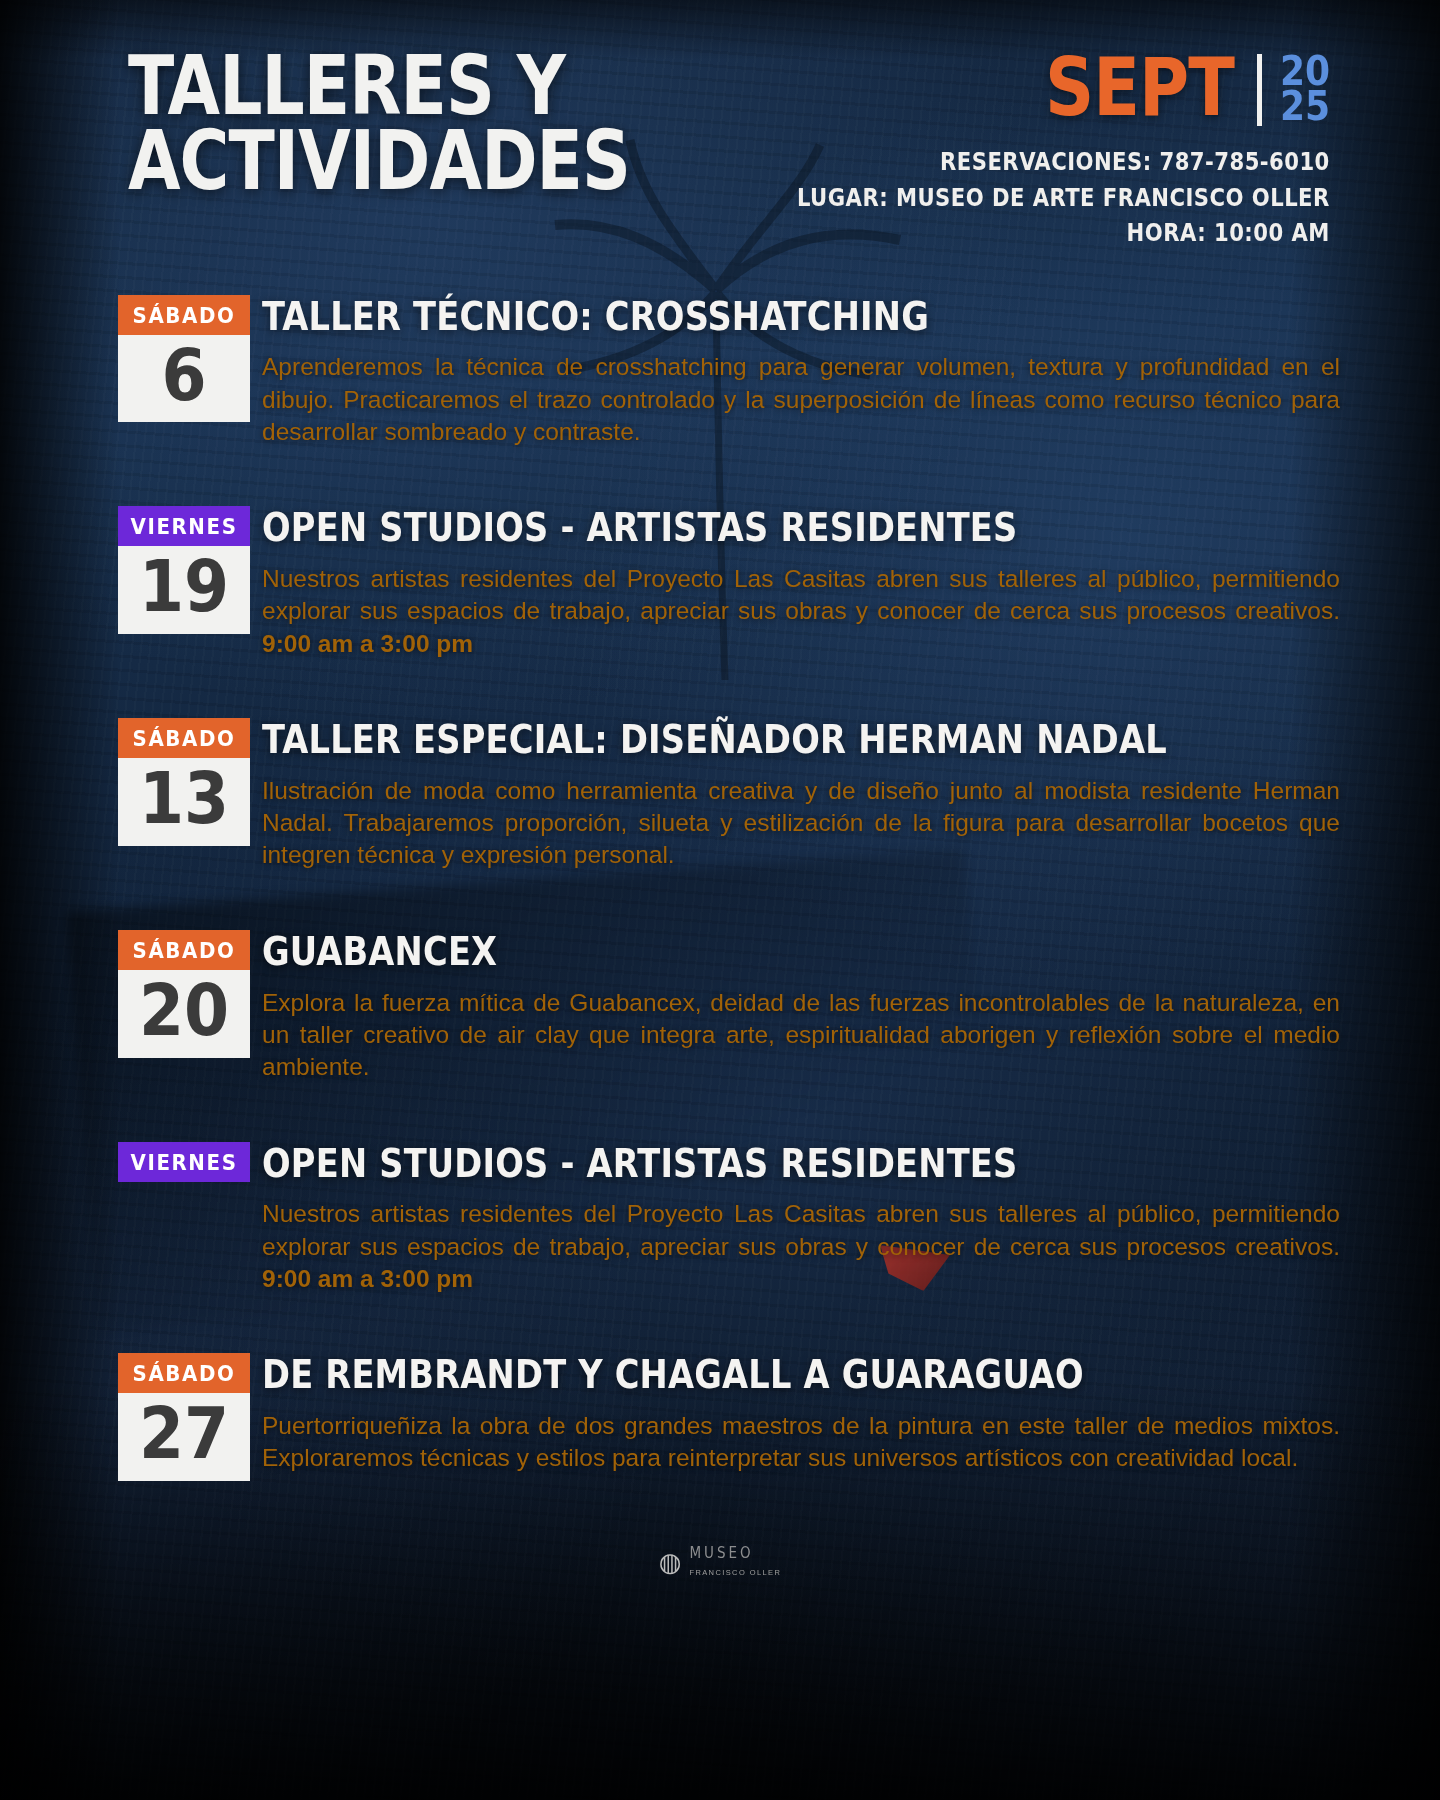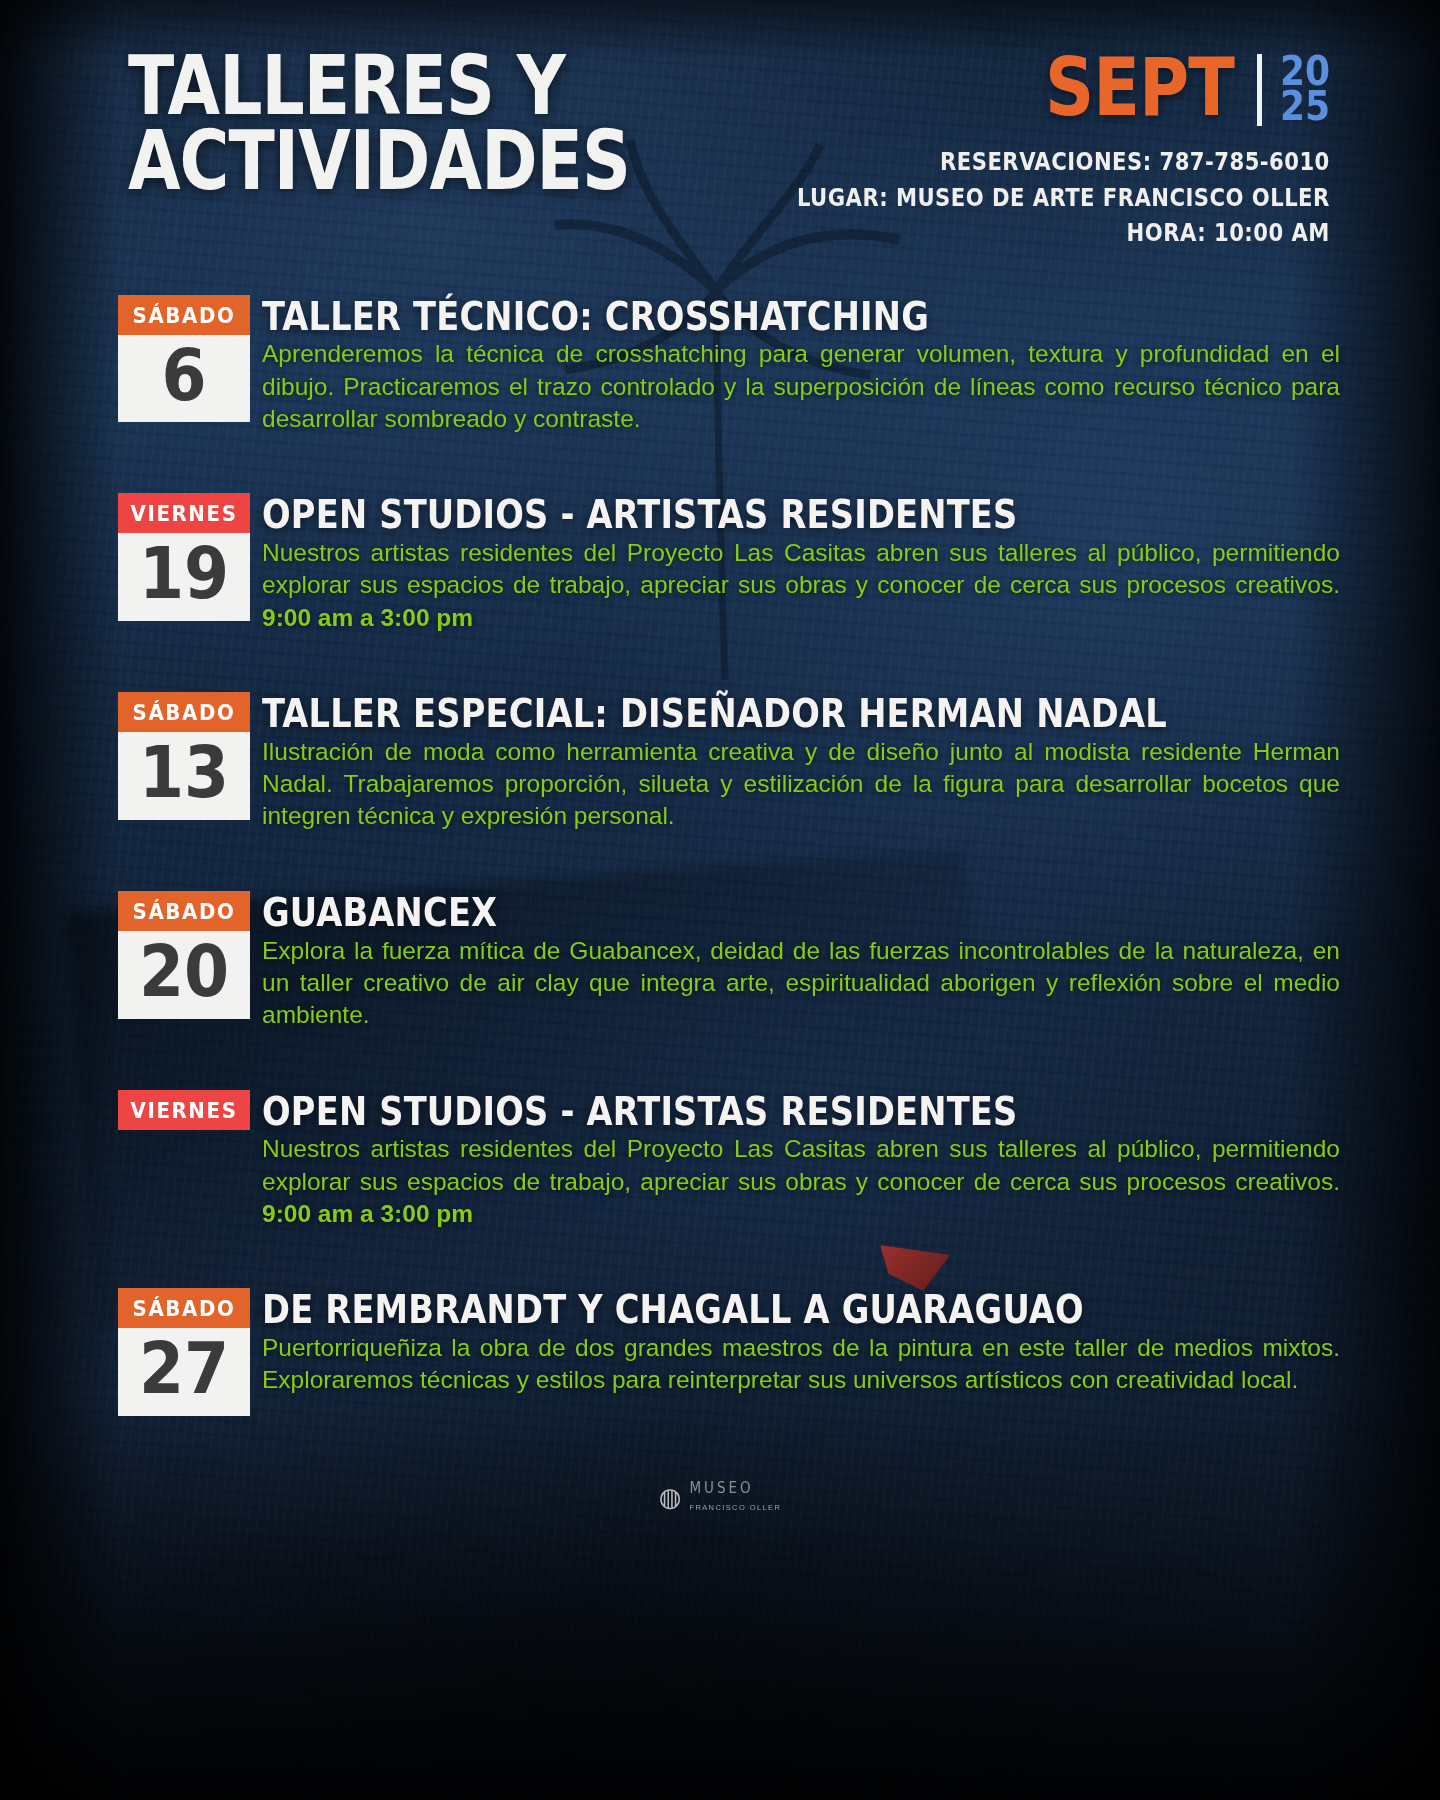--- a/index.html
+++ b/index.html
@@ -109,38 +109,38 @@
   .events { margin-top:44px; padding:0 100px 0 118px; }
   .event { display:flex; gap:12px; margin-bottom:58px; }
   .datebox { width:132px; flex:0 0 132px; }
   .dow {
     text-align:center;
     font-family:"DejaVu Sans Condensed","Liberation Sans Narrow","Liberation Sans",sans-serif;
     font-weight:bold; font-size:22px; letter-spacing:1.6px;
     color:#fff; padding:8px 0 7px; text-transform:uppercase;
   }
   .dow.sat { background:#e2642b; }
-  .dow.fri { background:#ef4444; }
+  .dow.fri { background:#6d28d9; }
   .daynum {
     background:#f2f2f0; color:#3b3b3b;
     text-align:center;
     font-family:"DejaVu Sans Condensed","Liberation Sans Narrow","Liberation Sans",sans-serif;
     font-weight:bold; font-size:72px; line-height:1.08; padding:2px 0 8px;
   }
   .etext { flex:1; padding-top:2px; }
   .etitle {
     font-family:"DejaVu Sans Condensed","Liberation Sans Narrow","Liberation Sans",sans-serif;
     font-weight:bold; font-size:39px; line-height:1.02; color:#f4f3f1;
     text-transform:uppercase; letter-spacing:.2px; transform:scaleX(.96);
     transform-origin:left center;
     text-shadow:0 2px 10px rgba(0,0,0,.55);
   }
   .edesc {
-    margin-top:2px;
-    font-size:24.5px; line-height:1.32; color:#84cc16;
+    margin-top:15px;
+    font-size:24.5px; line-height:1.32; color:#a16207;
     text-align:justify; text-shadow:0 1px 6px rgba(0,0,0,.6);
   }
   .edesc b { font-weight:bold; }
 
   
   .footer { text-align:center; padding-top:6px; }
   .logo { display:inline-flex; align-items:center; gap:8px; opacity:.85; }
   .logo-mark { font-size:26px; color:#dcdbd8; font-family:"DejaVu Serif",serif; }
   .logo-text { text-align:left; line-height:1.05; }
   .logo-name {

